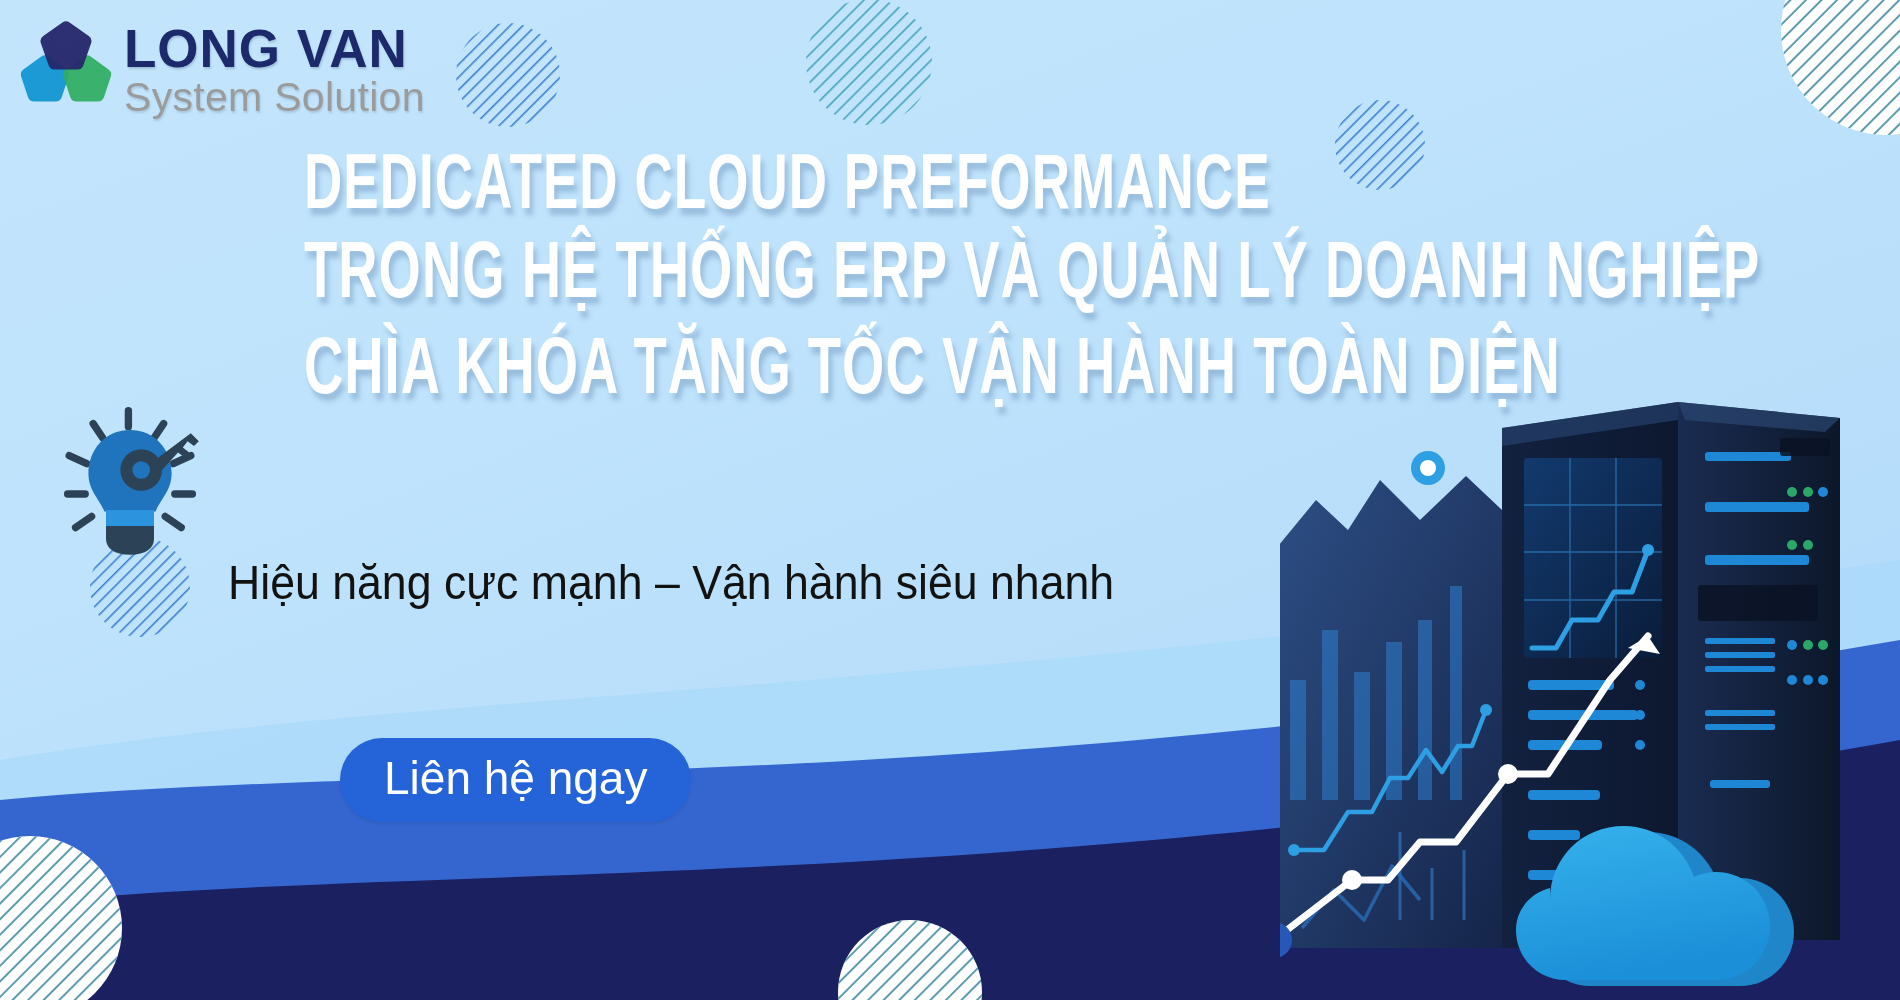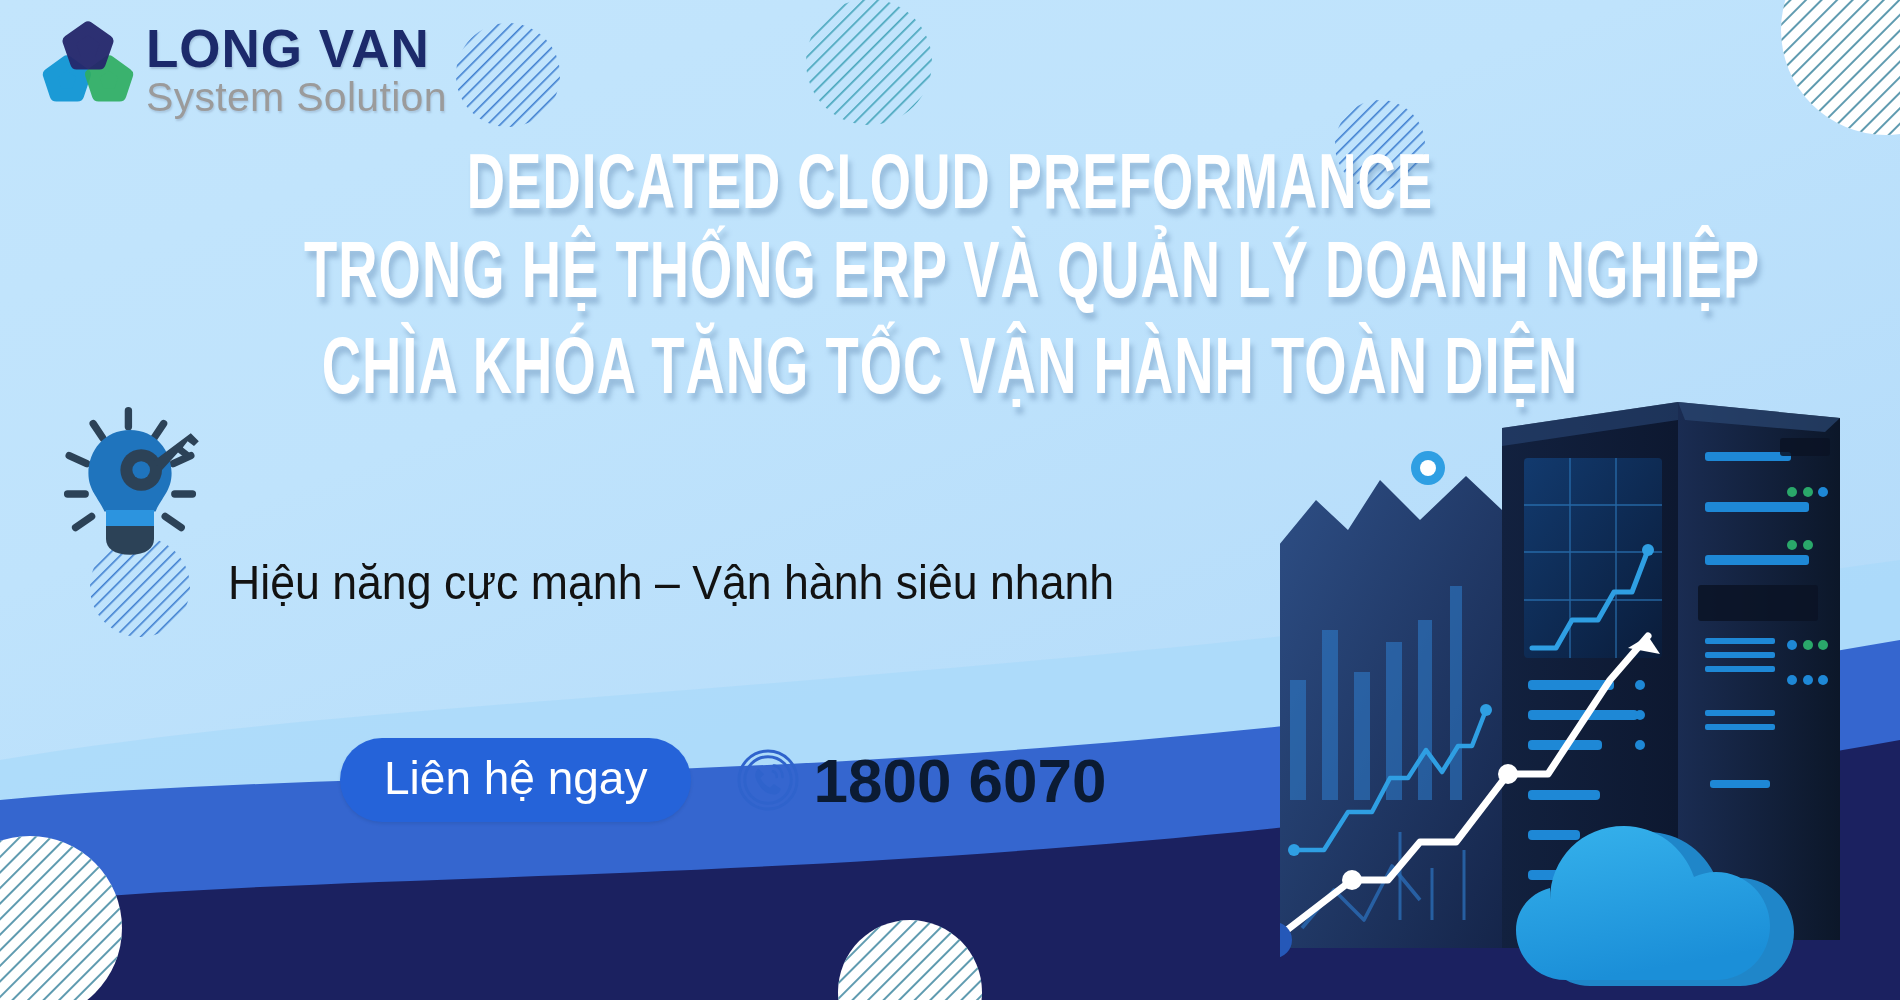--- a/index.html
+++ b/index.html
@@ -20,21 +20,21 @@
   .bg-base {
     position: absolute;
     inset: 0;
     background: linear-gradient(160deg, #c3e5fc 0%, #bfe3fc 35%, #b5dcfa 75%, #addafb 100%);
   }
   .bg-svg { position: absolute; inset: 0; width: 100%; height: 100%; }
 
   
   .logo-wrap {
     position: absolute;
-    left: 40px;
+    left: 18px;
     top: 18px;
     display: flex;
     align-items: center;
     gap: 10px;
   }
   .logo-mark { width: 96px; height: 96px; flex: 0 0 auto; }
   .logo-text { display: flex; flex-direction: column; line-height: 1; padding-top: 4px; }
   .logo-title {
     font-size: 53px;
     font-weight: bold;
@@ -51,21 +51,21 @@
     font-family: "Liberation Sans", sans-serif;
     text-shadow: 1px 2px 2px rgba(140,165,190,.45);
   }
 
   
   .headline {
     position: absolute;
     left: 0;
     right: 0;
     top: 140px;
-    text-align: center;
+    text-align: left;
     pointer-events: none;
   }
   .hl-line {
     color: #ffffff;
     font-weight: bold;
     font-family: "Liberation Sans Narrow", "Liberation Sans", sans-serif;
     transform: scaleX(0.68);
     transform-origin: center;
     letter-spacing: 1.5px;
     text-shadow: 5px 7px 7px rgba(90,130,170,.38);
@@ -88,21 +88,20 @@
     white-space: nowrap;
   }
 
   
   .cta-row {
     position: absolute;
     left: 340px;
     top: 738px;
     display: flex;
     align-items: center;
-    gap: 46px;
   }
   .cta-button {
     background: #2563d9;
     color: #ffffff;
     border: none;
     border-radius: 48px;
     padding: 16px 44px 20px 44px;
     font-size: 46px;
     font-family: "Liberation Sans Narrow", "Liberation Sans", sans-serif;
     cursor: pointer;
@@ -225,32 +224,20 @@
       <circle cx="57" cy="45" r="13" fill="#2c4257"></circle>
       <circle cx="57" cy="45" r="5.5" fill="#1f74bd"></circle>
       <path d="M64,40 L88,22 L93,27 L90,30 L86,27 L83,31 L87,34 L84,37 L80,34 L70,45 Z" fill="#2c4257"></path>
     </g>
   </svg>
 
   <div class="subtitle">Hiệu năng cực mạnh – Vận hành siêu nhanh</div>
 
   <div class="cta-row">
     <button class="cta-button">Liên hệ ngay</button>
-    <div class="phone-wrap">
-      <svg class="phone-icon" viewBox="0 0 64 64">
-        <circle cx="32" cy="32" r="30" fill="none" stroke="#2f63cc" stroke-width="3"></circle>
-        <circle cx="32" cy="32" r="24" fill="none" stroke="#2f63cc" stroke-width="3"></circle>
-        <path d="M22,20 C18,24 18,28 21,34 C25,42 31,47 38,47 C42,47 45,44 45,41 L38,36 L34,40 C30,38 26,34 24,30 L28,26 Z" fill="#2f63cc"></path>
-        <g fill="none" stroke="#2f63cc" stroke-width="2.6" stroke-linecap="round">
-          <path d="M37,23 C40,24 41,26 41,29"></path>
-          <path d="M38,17 C44,18 47,23 47,29"></path>
-        </g>
-      </svg>
-      <div class="phone-number">1800 6070</div>
-    </div>
   </div>
 
   <svg class="illustration" viewBox="0 0 620 620">
     <defs>
       <linearGradient id="rackA" x1="0" y1="0" x2="1" y2="1">
         <stop offset="0" stop-color="#2e4f86"></stop>
         <stop offset="1" stop-color="#15254a"></stop>
       </linearGradient>
       <linearGradient id="rackB" x1="0" y1="0" x2="1" y2="0">
         <stop offset="0" stop-color="#12213f"></stop>

